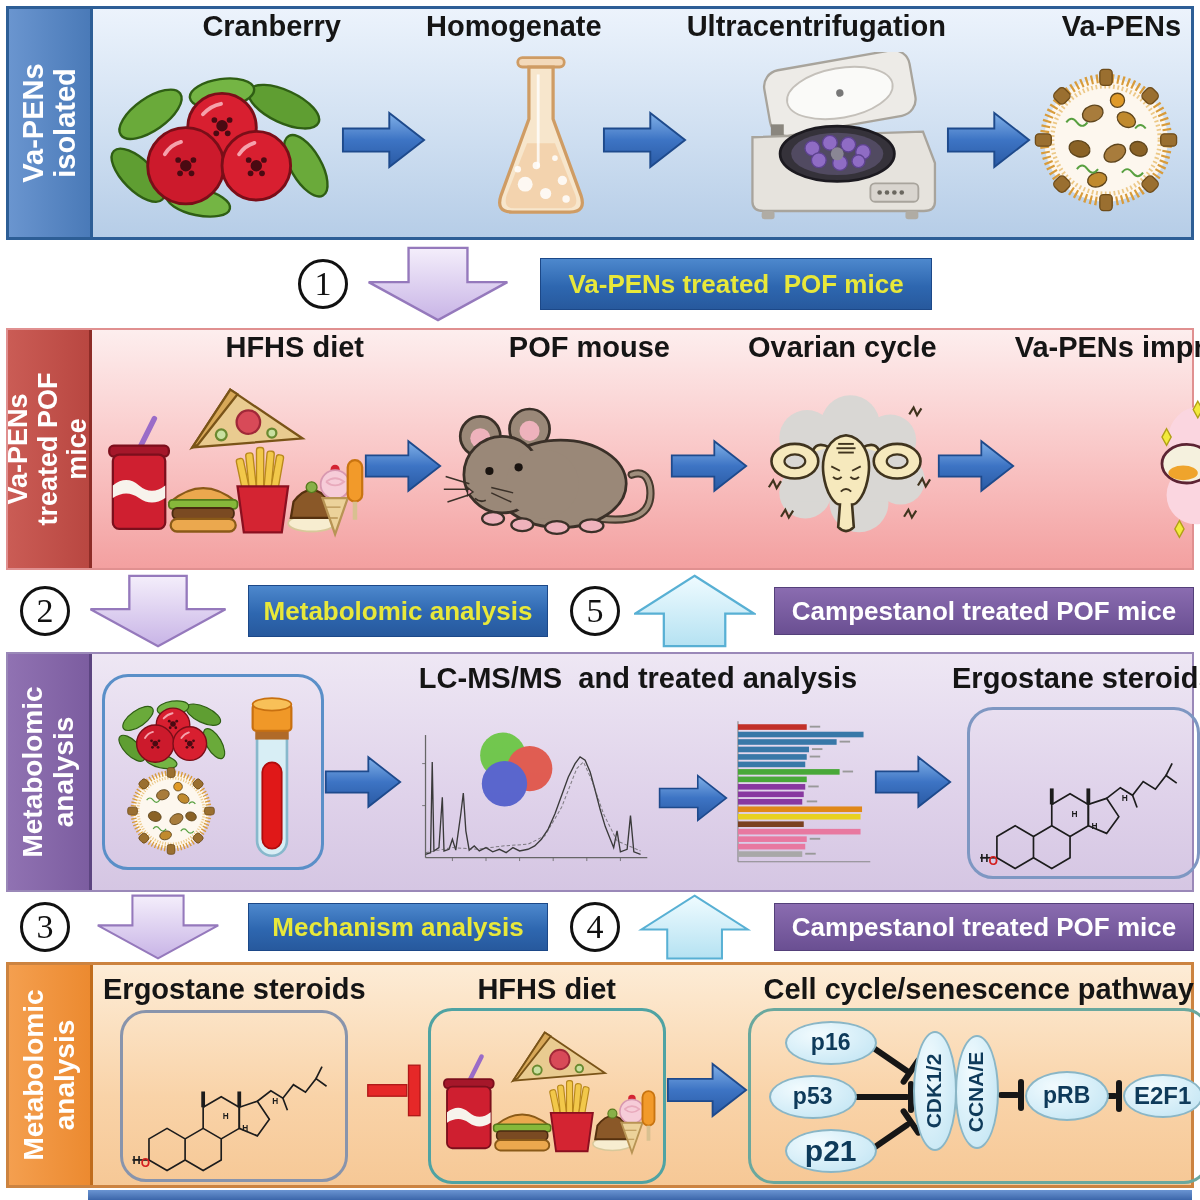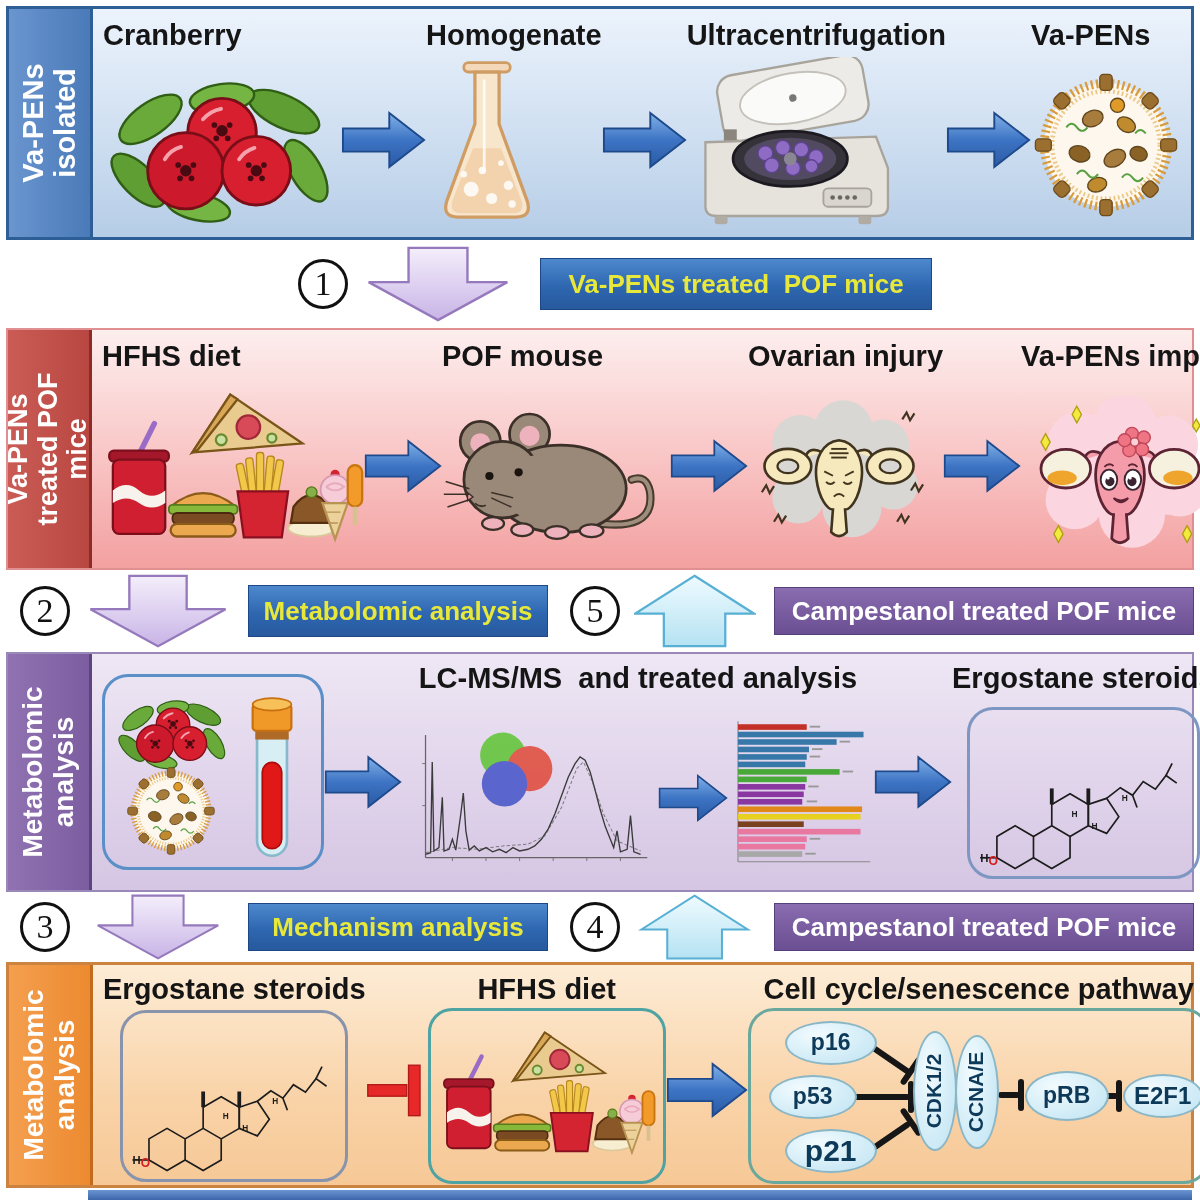--- a/index.html
+++ b/index.html
@@ -6,21 +6,21 @@
 html,body{width:1200px;height:1200px}
 body{font-family:"Liberation Sans",sans-serif;background:#fff}
 .fig{position:relative;width:1200px;height:1200px;background:#fff;overflow:hidden}
 
 
 .panel{position:absolute;left:6px;width:1188px;display:flex}
 .sidebar{flex:0 0 84px;position:relative}
 .sidebar-label{position:absolute;top:50%;left:50%;transform:translate(-50%,-50%) rotate(-90deg);
   white-space:pre-line;text-align:center;font-weight:bold;color:#fff;line-height:1.1}
 .content{flex:1;display:flex;align-items:center;padding:0 10px}
-.step{height:100%;display:flex;flex-direction:column;align-items:flex-start;padding-top:10px}
+.step{height:100%;display:flex;flex-direction:column;align-items:flex-end;padding-top:1px}
 .step-title{font-weight:bold;color:#151515;white-space:pre;font-size:29px}
 .imgwrap{flex:1;display:flex;align-items:center;justify-content:center}
 .arr{flex:0 0 auto}
 
 .panel1{top:6px;height:234px;border:3px solid #2d5e96;
   background:linear-gradient(180deg,#ecf3fc 0%,#cfdff1 55%,#b6cde7 100%)}
 .panel1 .sidebar{background:linear-gradient(90deg,#6a95cf,#4a7ab8);border-right:3px solid #2d5e96}
 .panel1 .sidebar-label{font-size:29px;width:222px}
 
 .panel2{top:328px;height:242px;border:2px solid #e09090;
@@ -545,21 +545,21 @@
         <div class="imgwrap">
             <svg width="228" height="152">
               <use href="#sym-mouse"></use>
             </svg>
           </div>
       </div>
       <svg class="arr" width="78" height="56" style="margin-top:34px">
           <use href="#sym-arrow-right"></use>
         </svg>
       <div class="step">
-        <div class="step-title">Ovarian injury</div>
+        <div class="step-title">Ovarian cycle</div>
         <div class="imgwrap">
             <svg width="182" height="158">
               <use href="#sym-uterus-sad"></use>
             </svg>
           </div>
       </div>
       <svg class="arr" width="78" height="56" style="margin-top:34px">
           <use href="#sym-arrow-right"></use>
         </svg>
       <div class="step">

